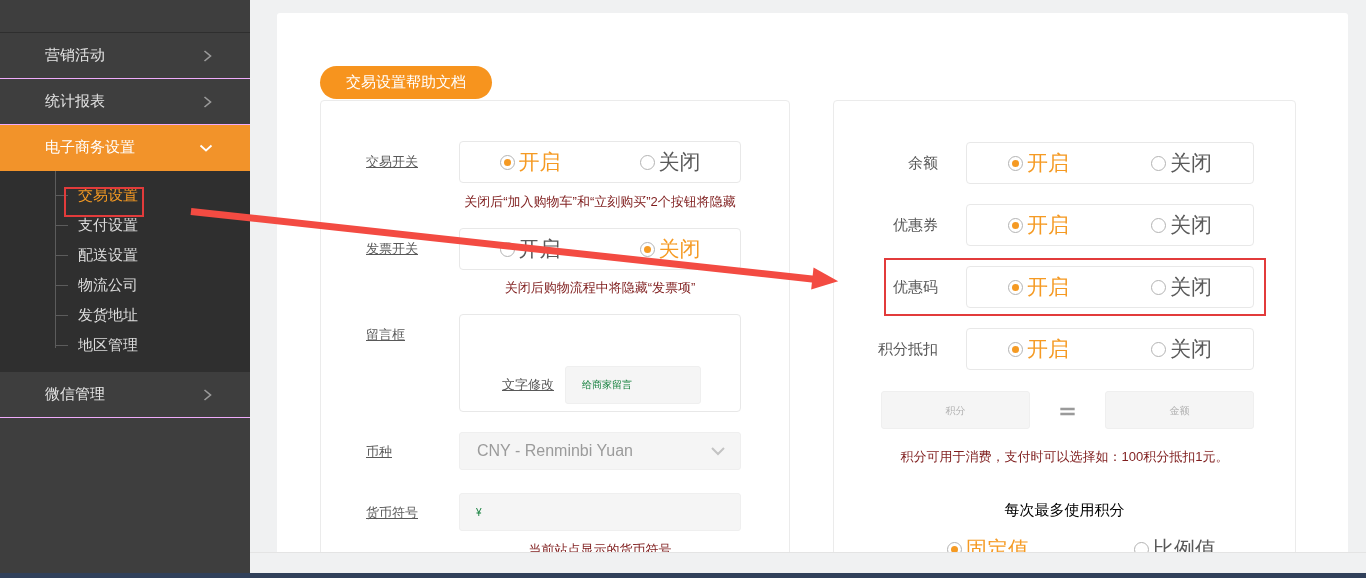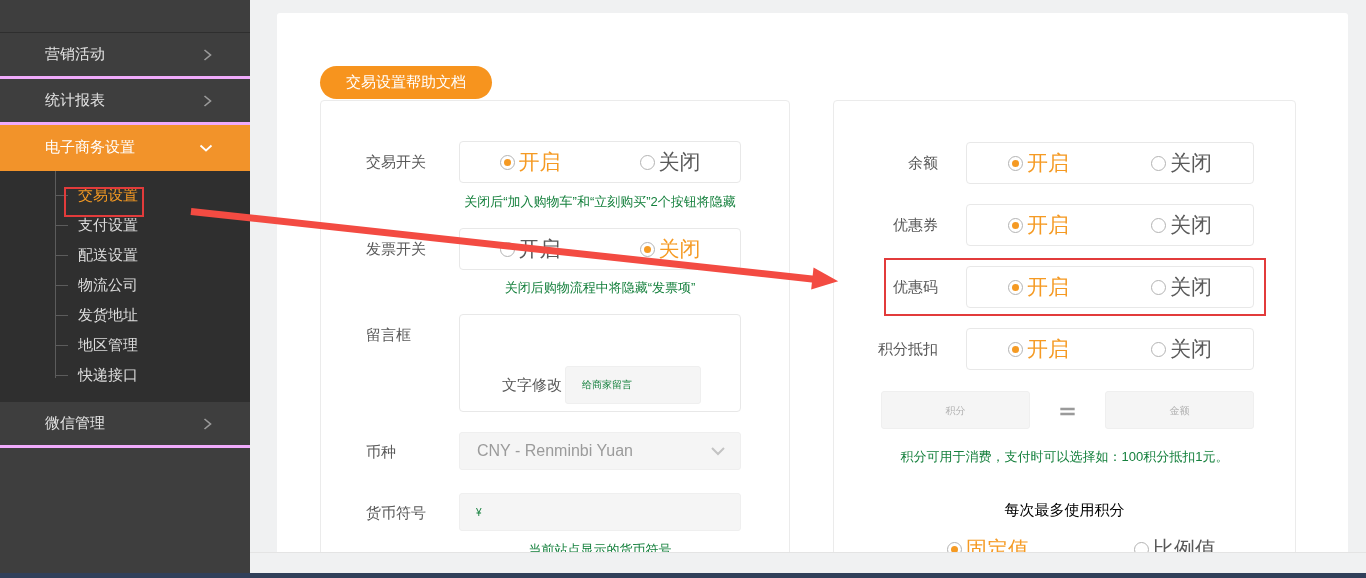--- a/index.html
+++ b/index.html
@@ -11,21 +11,21 @@
   }
   
   .white-panel { position:absolute; left:277px; top:13px; right:18px; bottom:26px;
     background:#ffffff; border-radius:3px 3px 0 0; z-index:1; }
 
   
   .sidebar { position:absolute; left:0; top:0; width:250px; height:573px;
     background:#3e3e3e; z-index:5; }
   .sidebar-topband { height:33px; border-bottom:1px solid #2e2e2e; }
   .side-item { height:46px; display:flex; align-items:center; justify-content:space-between;
-    padding:0 36px 0 45px; border-bottom:3px solid #f0abfc;
+    padding:0 36px 0 45px; border-bottom:1px solid #f0abfc;
     color:#e4e4e4; font-size:15px; cursor:pointer; }
   .side-item.active { background:#f2932a; color:#ffffff; border-bottom:1px solid #f2932a; }
   .chev { display:flex; align-items:center; }
   .submenu { position:relative; background:#2f2f2f; padding:9px 16px 12px 0; }
   .submenu::before { content:""; position:absolute; left:55px; top:0; bottom:24px;
     width:1px; background:#5c5c5c; }
   .submenu-item { position:relative; height:30px; display:flex; align-items:center;
     padding-left:78px; color:#dcdcdc; font-size:15px; cursor:pointer; }
   .submenu-item::before { content:""; position:absolute; left:55px; top:50%;
     width:13px; height:1px; background:#5c5c5c; }
@@ -35,37 +35,37 @@
   .help-btn { position:absolute; left:320px; top:66px; height:33px; padding:0 26px;
     background:#f7941e; color:#ffffff; font-size:15px; border:none; border-radius:17px;
     font-family:inherit; cursor:pointer; z-index:10; }
 
   
   .card { position:absolute; background:#ffffff; border:1px solid #ebebeb;
     border-radius:4px; z-index:8; }
   .card-left  { left:320px; top:100px; width:470px; height:472px; }
   .card-right { left:833px; top:100px; width:463px; height:460px; }
 
-  .lbl  { position:absolute; font-size:15px; color:#595959; white-space:nowrap; }
+  .lbl  { position:absolute; font-size:13px; color:#595959; white-space:nowrap;text-decoration:underline; }
   .rlbl { position:absolute; left:0; width:104px; text-align:right; font-size:15px;
     color:#595959; white-space:nowrap; }
 
   .switch-box { position:absolute; border:1px solid #e8e8e8; border-radius:4px;
     background:#fff; display:flex; align-items:center; }
   .switch-box .half { flex:1; display:flex; justify-content:center; }
 
   .opt { display:flex; align-items:center; gap:4px; font-size:21px; color:#595959;
     cursor:pointer; white-space:nowrap; }
   .opt.on { color:#f59a23; }
   .radio { width:15px; height:15px; min-width:15px; border:1px solid #b3b3b3;
     border-radius:50%; position:relative; background:#fff; display:inline-block; }
   .radio.sel::after { content:""; position:absolute; left:3px; top:3px; width:7px;
     height:7px; border-radius:50%; background:#f59a23; }
 
-  .note { position:absolute; font-size:13px; color:#15803d; text-align:center;
+  .note { position:absolute; font-size:13px; color:#7f1d1d; text-align:center;
     white-space:nowrap; }
 
   .gray-field { position:absolute; background:#f5f5f5; border:1px solid #efefef;
     border-radius:3px; display:flex; align-items:center; }
   .gray-field input { width:100%; height:100%; border:none; background:transparent;
     outline:none; font-family:inherit; font-size:10px; color:#15803d; padding:0 16px; }
   .gray-field input::placeholder { color:#b0b0b0; text-align:center; }
   .gray-field input.centered { text-align:center; }
   .select-box { justify-content:space-between; padding:0 14px 0 17px; cursor:pointer; }
   .select-box .sel-text { font-size:16px; color:#9b9b9b; }
@@ -146,23 +146,20 @@
     </div>
     <div class="submenu-item">
       <span>物流公司</span>
     </div>
     <div class="submenu-item">
       <span>发货地址</span>
     </div>
     <div class="submenu-item">
       <span>地区管理</span>
     </div>
-    <div class="submenu-item">
-      <span>快递接口</span>
-    </div>
   </div>
 
   <div class="side-item">
     <span>微信管理</span>
     <span class="chev">
       <svg width="14" height="14" viewBox="0 0 14 14">
           <path d="M4.5 2l6 5-6 5" fill="none" stroke="#9b9b9b" stroke-width="1.6"></path>
         </svg>
     </span>
   </div>

